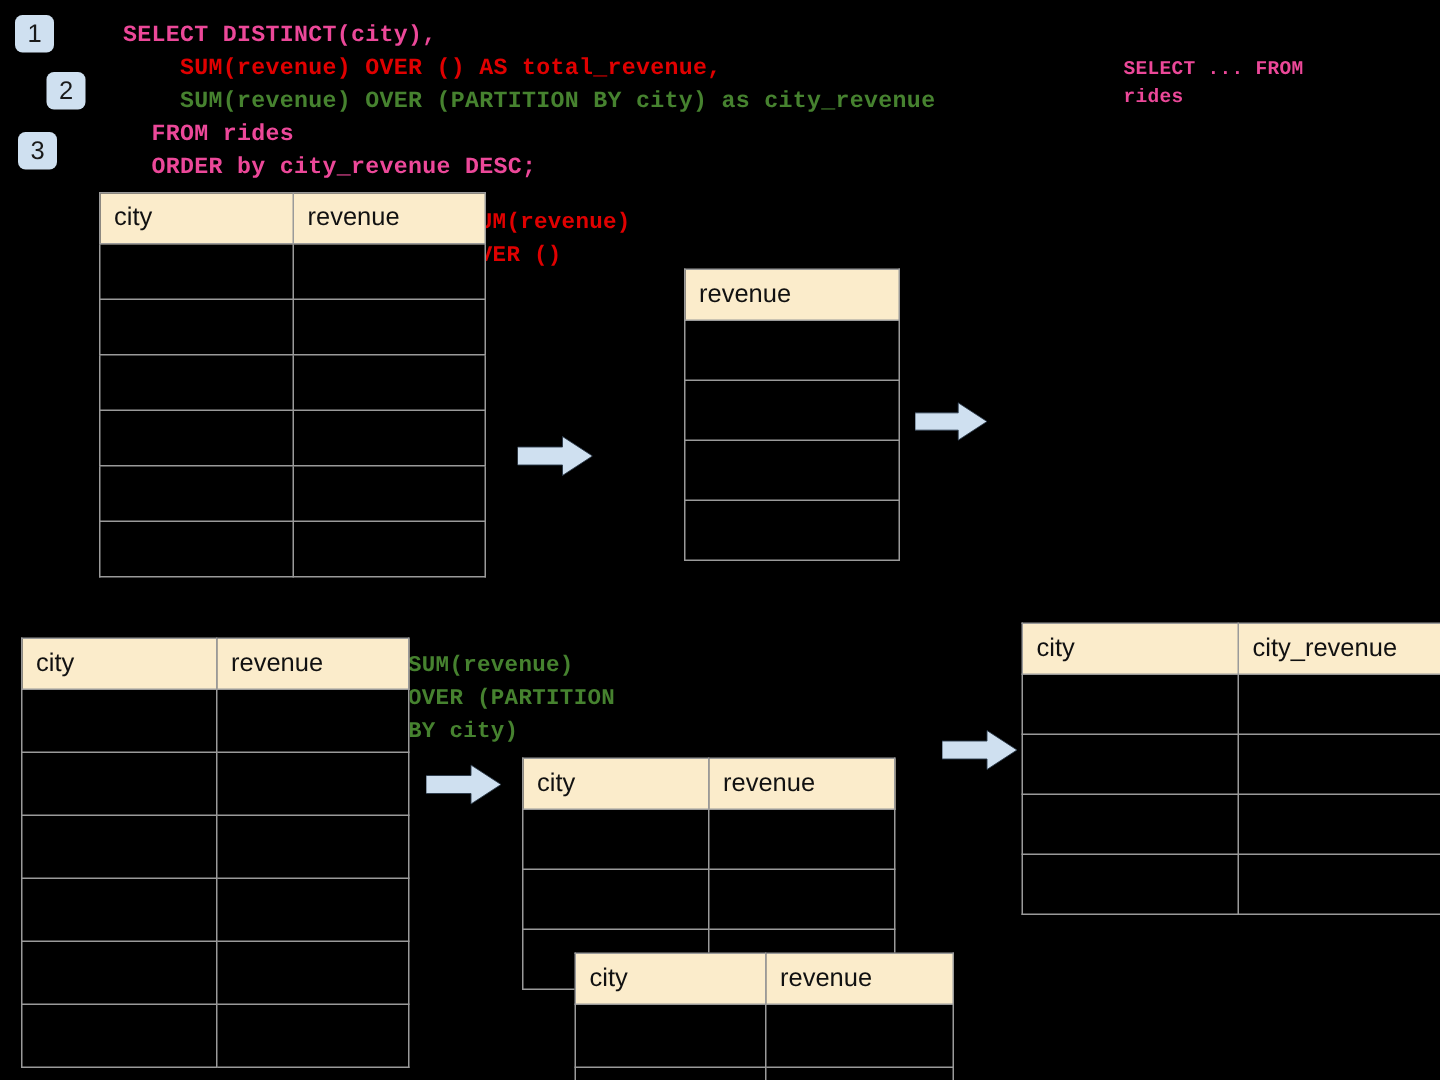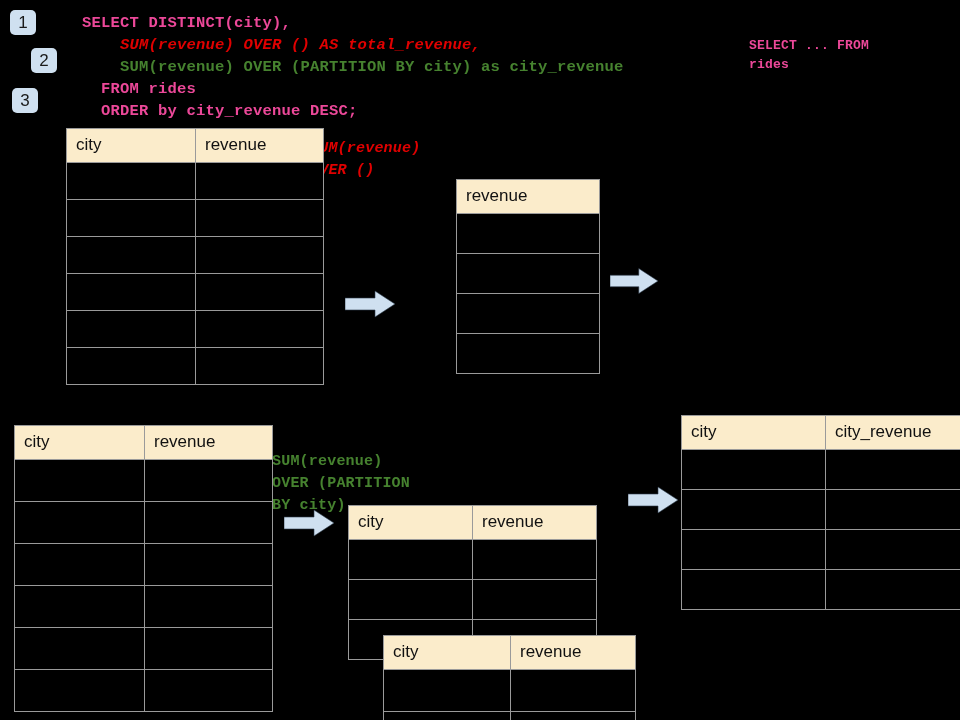--- a/index.html
+++ b/index.html
@@ -35,21 +35,21 @@
     position: absolute;
     font-family: "Liberation Mono", monospace;
     font-size: 15.5px;
     line-height: 22px;
     white-space: pre;
     font-weight: bold;
     letter-spacing: 0.2px;
   }
   .sql-line { white-space: pre; }
   .c-purple { color: #ec4899; }
-  .c-red    { color: #e00000; font-style: italic; }
+  .c-red    { color: #e00000; }
   .c-green  { color: #46822f; }
 
   
   .annot {
     position: absolute;
     font-family: "Liberation Mono", monospace;
     font-size: 15px;
     line-height: 22px;
     font-weight: bold;
     white-space: pre;
@@ -102,21 +102,21 @@
       <div class="badge" style="left: 12px; top: 88px;">3</div>
     </div>
 
   <div class="sql-block" id="sql-block" style="left:82px; top:12px;"><div class="sql-line c-purple">SELECT DISTINCT(city),</div><div class="sql-line c-red">    SUM(revenue) OVER () AS total_revenue,</div><div class="sql-line c-green">    SUM(revenue) OVER (PARTITION BY city) as city_revenue</div><div class="sql-line c-purple">  FROM rides</div><div class="sql-line c-purple">  ORDER by city_revenue DESC;</div></div>
 
   <div id="annot-layer">
       <div class="annot c-purple annot-sm" style="left: 749px; top: 36px;">SELECT ... FROM
 rides</div>
       <div class="annot c-red" style="left: 310px; top: 138px;">SUM(revenue)
 OVER ()</div>
-      <div class="annot c-green" style="left: 272px; top: 451px;">SUM(revenue)
+      <div class="annot c-green" style="left: 272px; top: 433px;">SUM(revenue)
 OVER (PARTITION
 BY city)</div>
     </div>
 
   <div id="tables-layer">
       <table class="tbl" style="left: 66px; top: 128px; width: 239px;">
         <thead>
           <tr>
             <th style="width: 119px;">city</th>
             <th style="width: 118px;">revenue</th>

